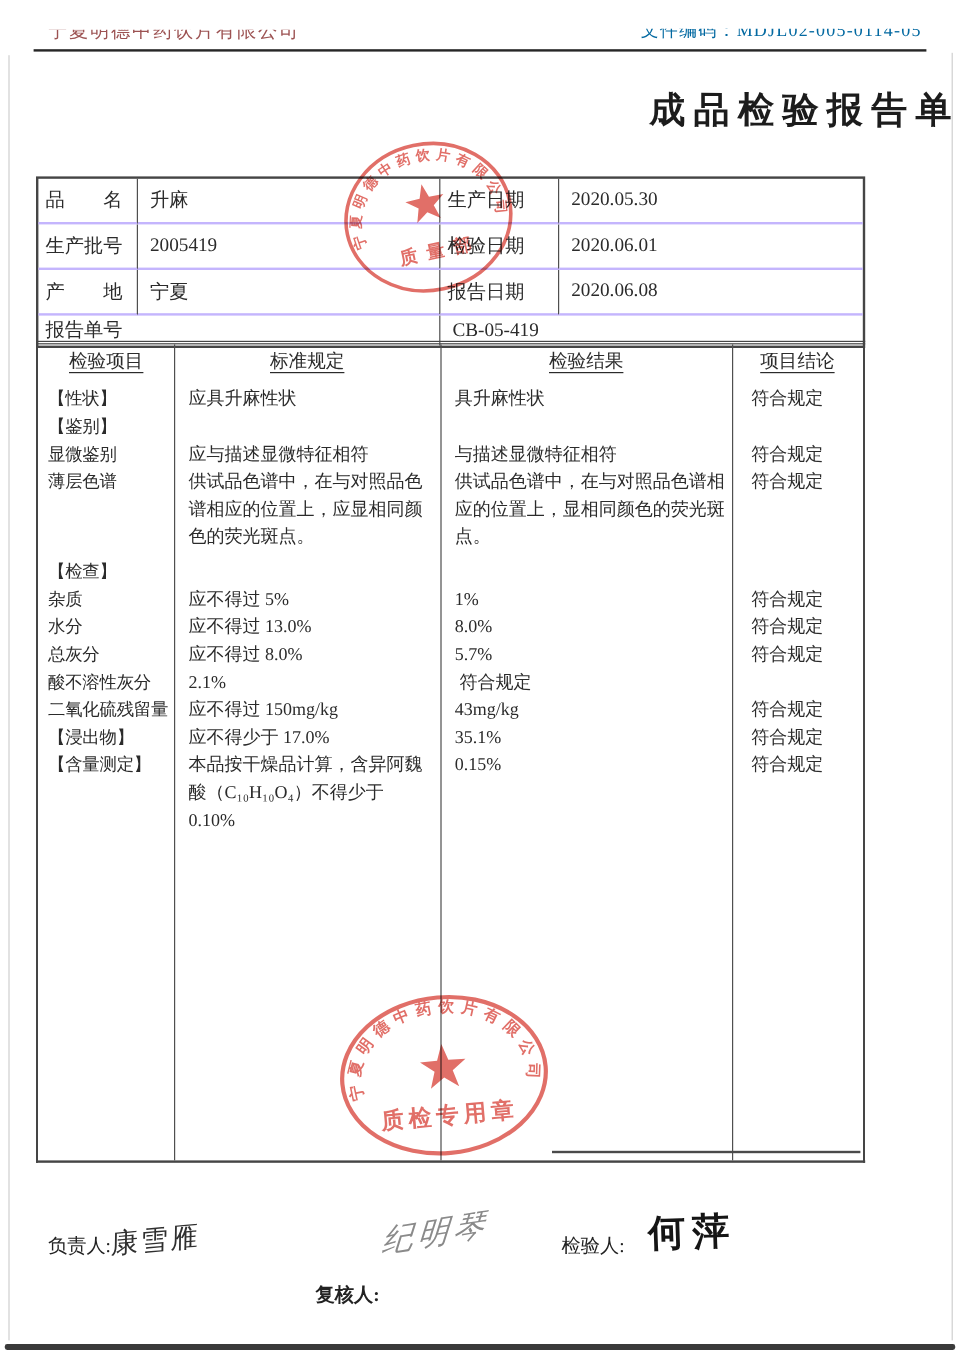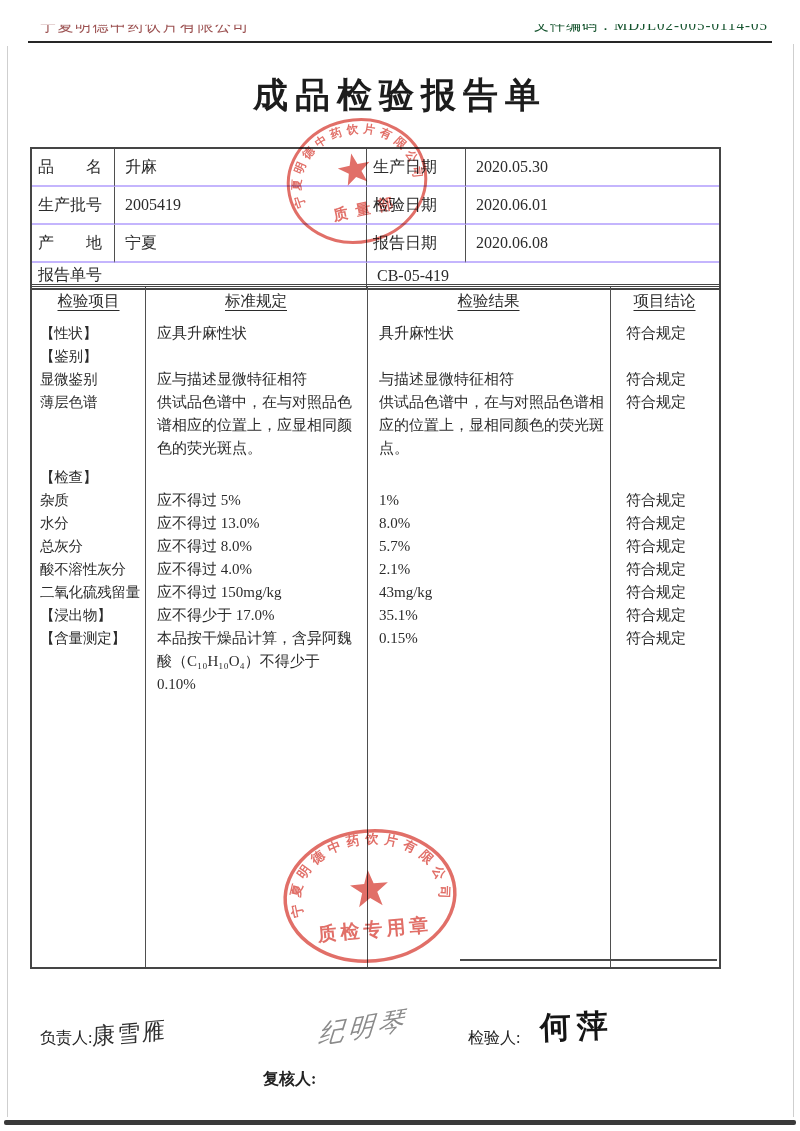--- a/index.html
+++ b/index.html
@@ -4,26 +4,26 @@
 <style>
   html,body{margin:0;padding:0;background:#e8e8e8;}
   .page{
     position:relative;width:800px;height:1131px;background:#ffffff;
     font-family:"Liberation Serif","DejaVu Serif",serif;color:#2b2b2b;
     overflow:hidden;margin:0 auto;
   }
   
   .hdr-left{position:absolute;left:40px;top:16px;font-size:16px;color:#9c5252;
     letter-spacing:1.5px;clip-path:inset(42% 0 0 0);white-space:nowrap;}
-  .hdr-right{position:absolute;right:32px;top:16px;font-size:15px;color:#14532d;
+  .hdr-right{position:absolute;right:32px;top:16px;font-size:15px;color:#0369a1;
     letter-spacing:1px;clip-path:inset(42% 0 0 0);white-space:nowrap;}
   .hdr-rule{position:absolute;left:28px;top:41px;width:744px;height:2px;background:#262626;}
   
-  .title{position:absolute;left:0;top:72px;width:800px;text-align:center;
-    font-size:35px;font-weight:700;letter-spacing:7px;color:#1c1c1c;}
+  .title{position:absolute;left:0;top:72px;width:800px;text-align:right;
+    font-size:30px;font-weight:700;letter-spacing:7px;color:#1c1c1c;}
   
   .info-table{position:absolute;left:30px;top:147px;width:687px;
     border:2px solid #454545;display:grid;grid-template-columns:83px 252px 99px 253px;}
   .icell{border-right:1px solid #4f4f4f;border-bottom:2px solid #c4b5fd;
     height:36px;display:flex;align-items:center;font-size:16px;}
   .icell.lab{padding-left:6px;}
   .icell.val{padding-left:10px;}
   .icell.no-r{border-right:none;text-align:center;}
   .icell.no-b{border-bottom:none;}
   .icell.short{height:25px;}
@@ -161,21 +161,20 @@
           <div class="c4">符合规定</div>
         </div>
         <div class="trow">
           <div class="c1">总灰分</div>
           <div class="c2">应不得过 8.0%</div>
           <div class="c3">5.7%</div>
           <div class="c4">符合规定</div>
         </div>
         <div class="trow">
           <div class="c1">酸不溶性灰分</div>
-          <div class="c2">应不得过 4.0%</div>
           <div class="c3">2.1%</div>
           <div class="c4">符合规定</div>
         </div>
         <div class="trow">
           <div class="c1">二氧化硫残留量</div>
           <div class="c2">应不得过 150mg/kg</div>
           <div class="c3">43mg/kg</div>
           <div class="c4">符合规定</div>
         </div>
         <div class="trow">

